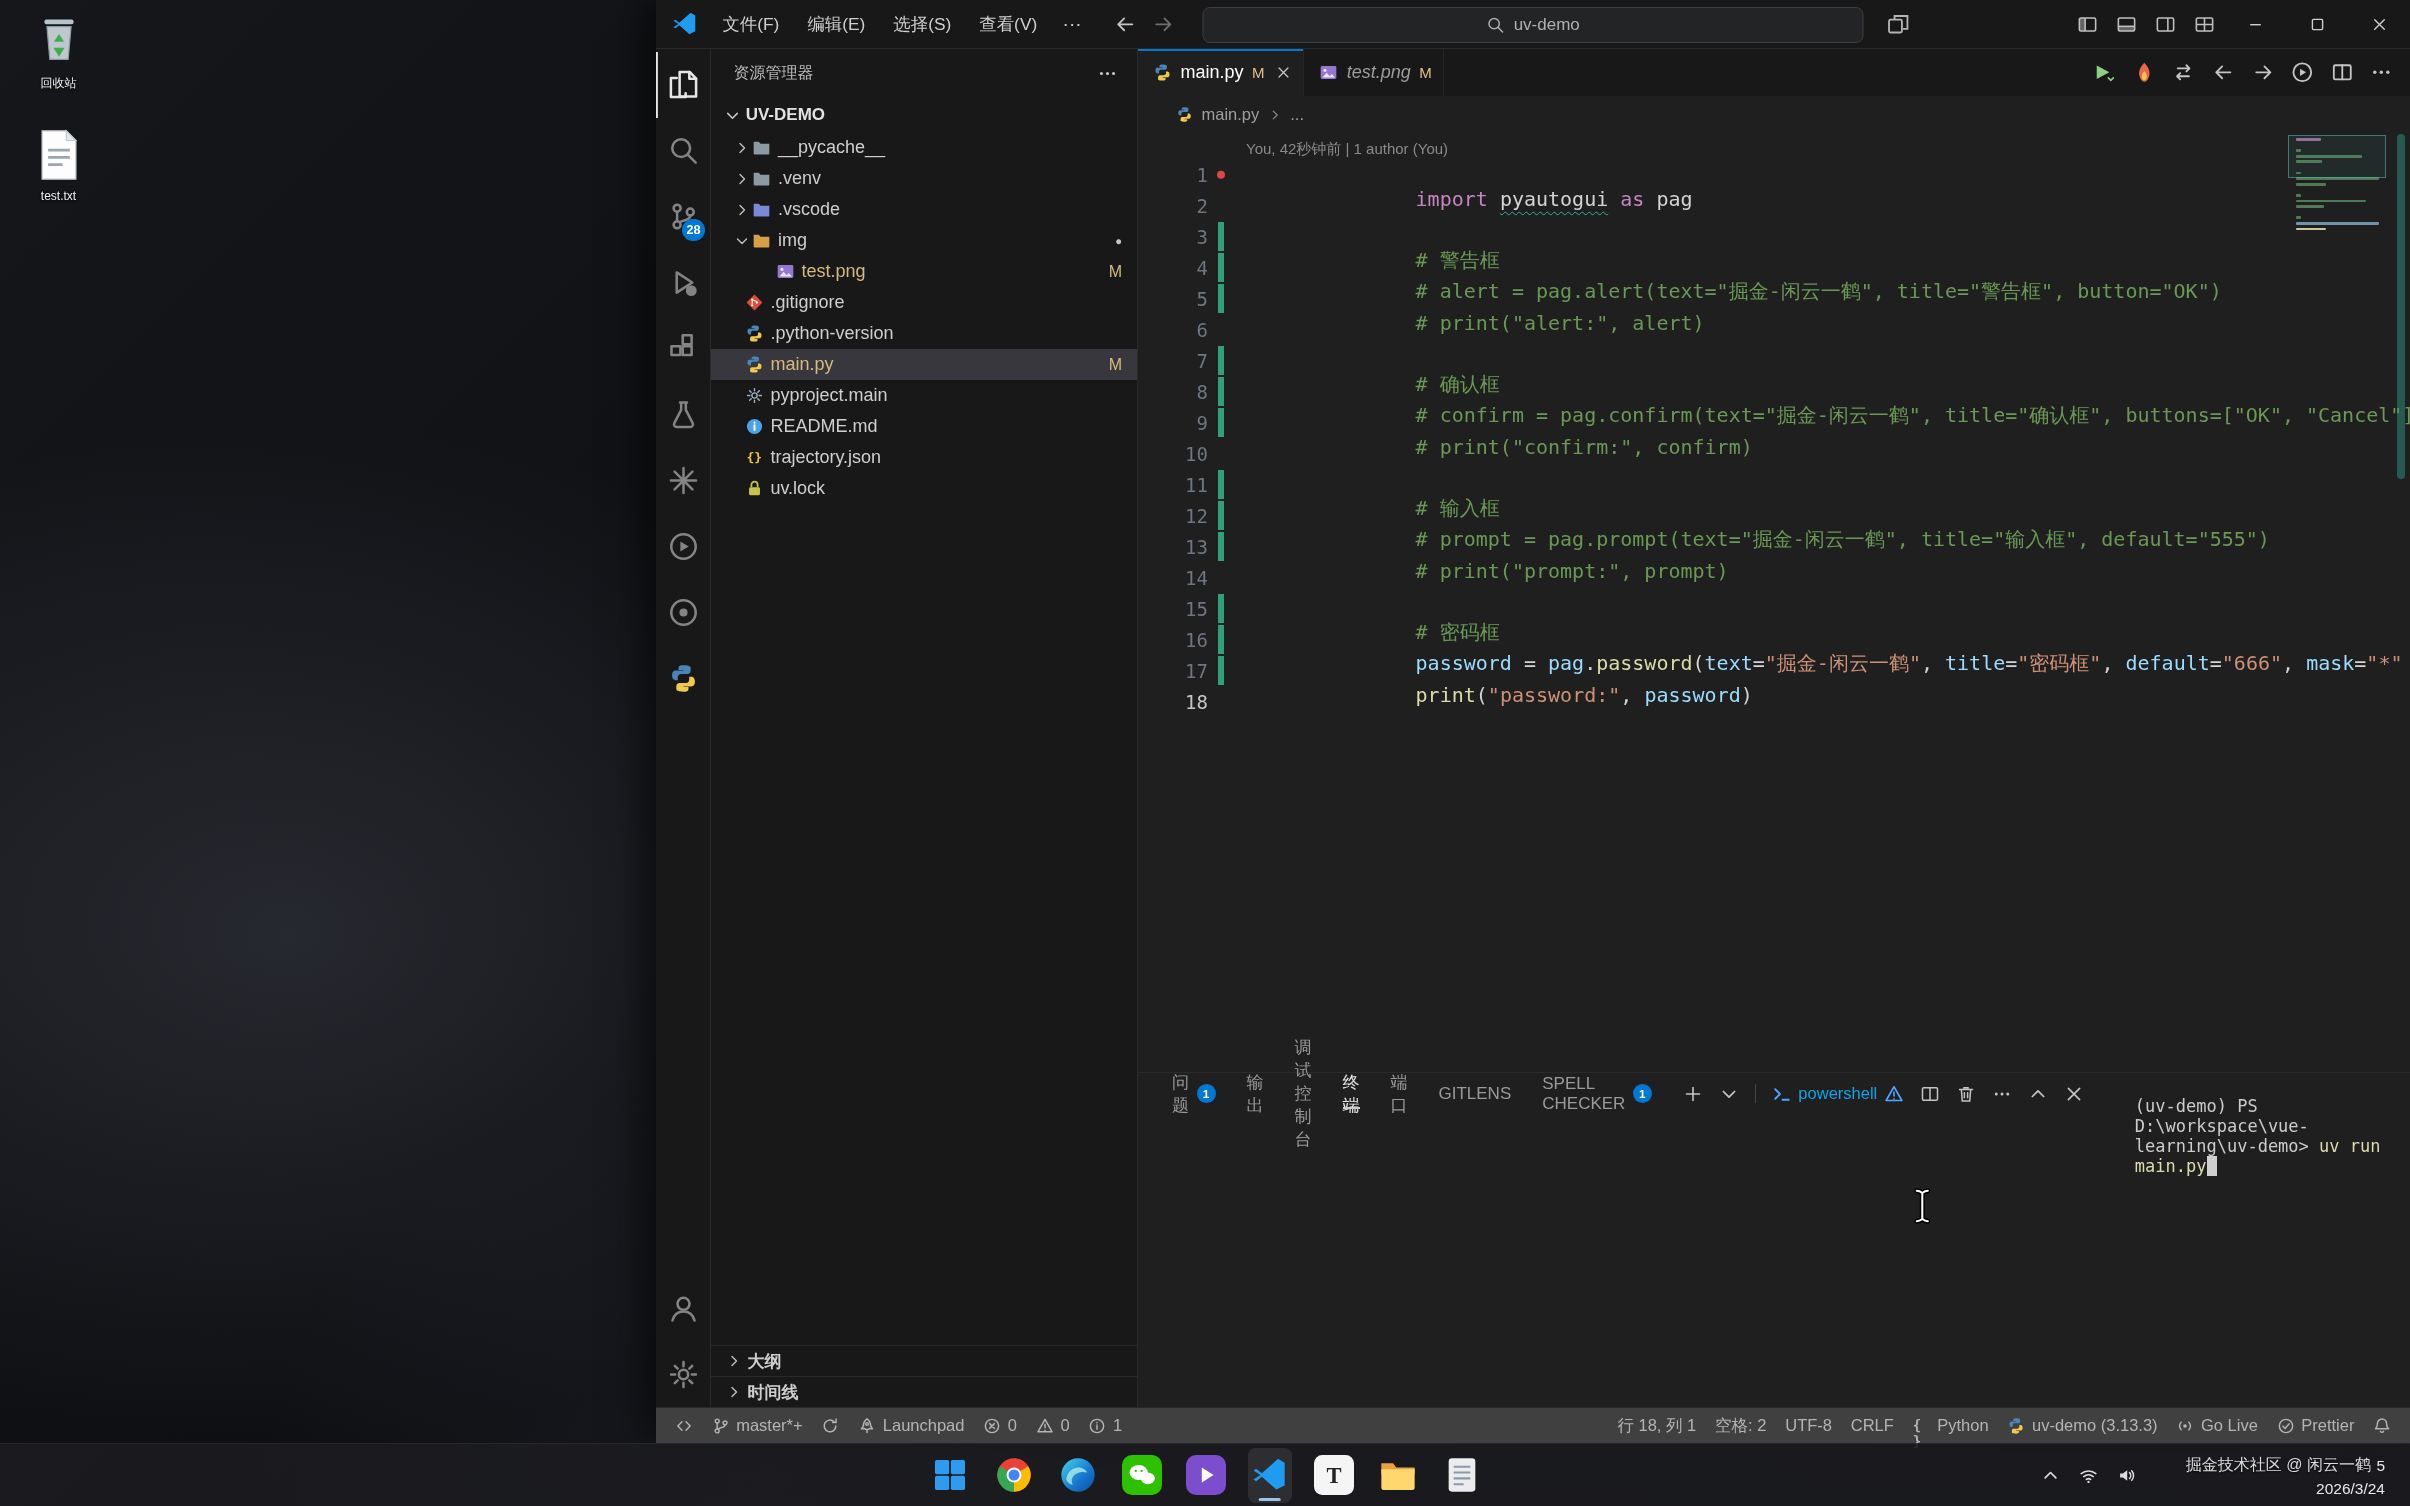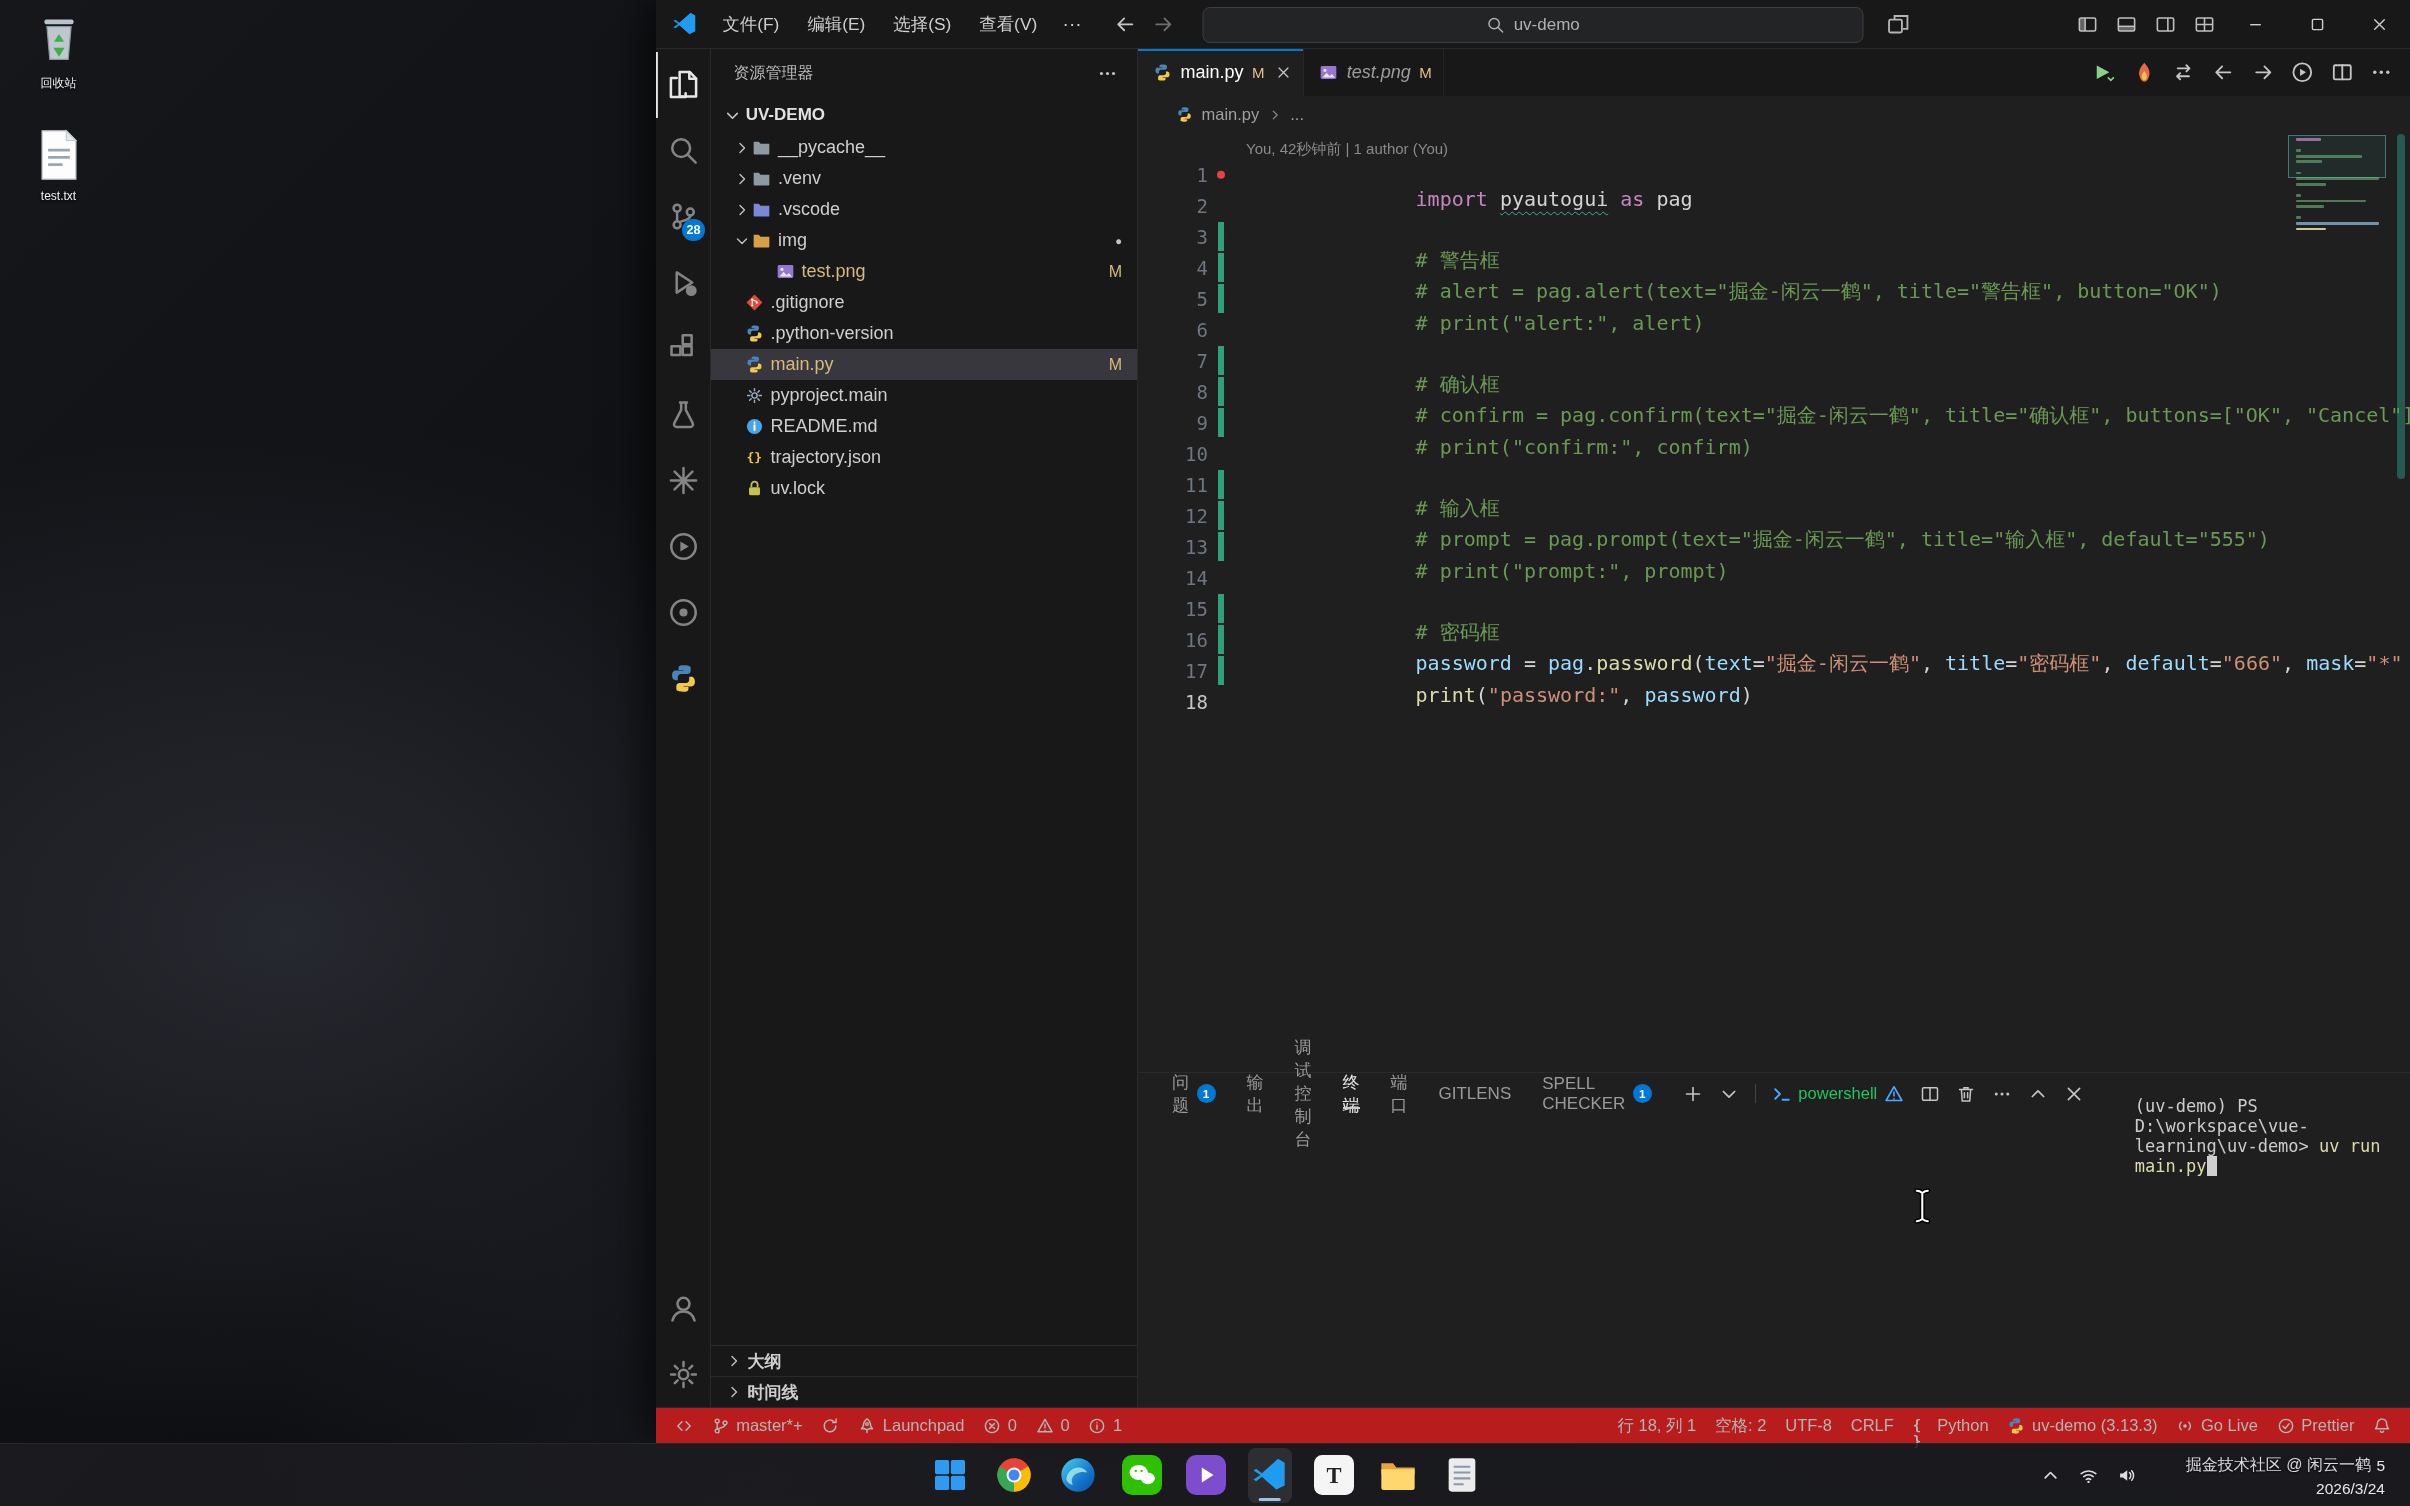--- a/index.html
+++ b/index.html
@@ -119,27 +119,27 @@
 .ptab{display:flex;align-items:center;gap:7.5px;margin-right:31px;color:#9a9a9a;font-size:17px;height:100%;cursor:pointer;position:relative}
 .ptab.c-active{color:#e7e7e7}
 .ptab.c-active::after{content:"";position:absolute;left:0;right:0;bottom:4.7px;height:1.9px;background:#ccc}
 .pbadge{min-width:19px;height:19px;border-radius:9.4px;background:#0078d4;color:#fff;font-size:11.8px;display:flex;align-items:center;justify-content:center;padding:0 3.8px;font-weight:600}
 .pactions{margin-left:auto;display:flex;align-items:center;gap:16px;color:#c5c5c5}
 .pic{width:20px;height:20px;cursor:pointer}
 .pic svg{width:100%;height:100%}
 .psep{width:0.9px;height:19px;background:#444}
 .ps-item{display:flex;align-items:center;gap:6.6px;cursor:pointer}
 .ps-item .pic{color:#4da6ff}
-.ps-label{color:#22c55e;font-size:16.5px}
+.ps-label{color:#0ea5e9;font-size:16.5px}
 .pwarn{color:#e5c07b}
 .term{padding:22.6px 0 0 36px;font-family:"DejaVu Sans Mono","Liberation Mono",monospace;font-size:17px;color:#cccccc;flex:1;cursor:text}
 .term .cmd{color:#dcdcaa}
 .tcursor{display:inline-block;width:9.4px;height:20px;background:#cfcfcf;vertical-align:text-bottom;margin-left:0.9px}
 
-.statusbar{height:36px;flex:0 0 36px;background:#b91c1c;border-top:0.9px solid #2a2a2a;display:flex;align-items:stretch;font-size:16.5px;color:#b4b4b4;padding:0 9.4px}
+.statusbar{height:36px;flex:0 0 36px;background:#404040;border-top:0.9px solid #2a2a2a;display:flex;align-items:stretch;font-size:16.5px;color:#b4b4b4;padding:0 9.4px}
 .sgroup{display:flex;align-items:stretch}
 .sgroup.right{margin-left:auto}
 .sitem{display:flex;align-items:center;gap:6.6px;padding:0 9.4px;cursor:pointer}
 .sitem .stic{width:18px;height:18px;display:flex}
 .sitem .stic svg{width:100%;height:100%}
 
 .taskbar{position:absolute;left:0;bottom:0;width:2411px;height:64px;background:rgba(28,28,32,.90);border-top:0.9px solid rgba(255,255,255,.06);z-index:5}
 .tapps{position:absolute;left:50%;top:3.8px;transform:translateX(-50%);display:flex;gap:20px}
 .tapp{width:44px;height:55px;display:flex;align-items:center;justify-content:center;position:relative;border-radius:7.5px;cursor:pointer}
 .tapp.c-active{background:rgba(255,255,255,.09)}

